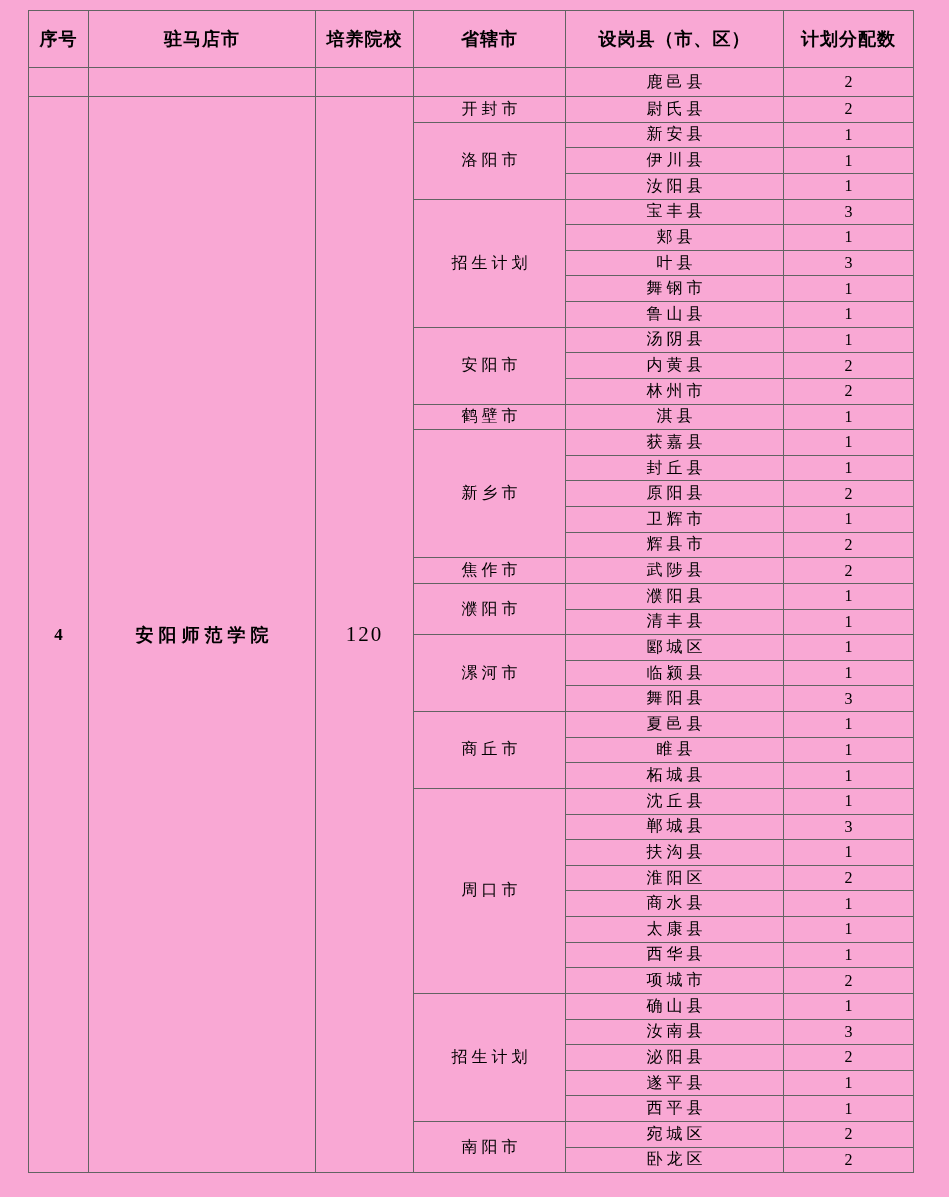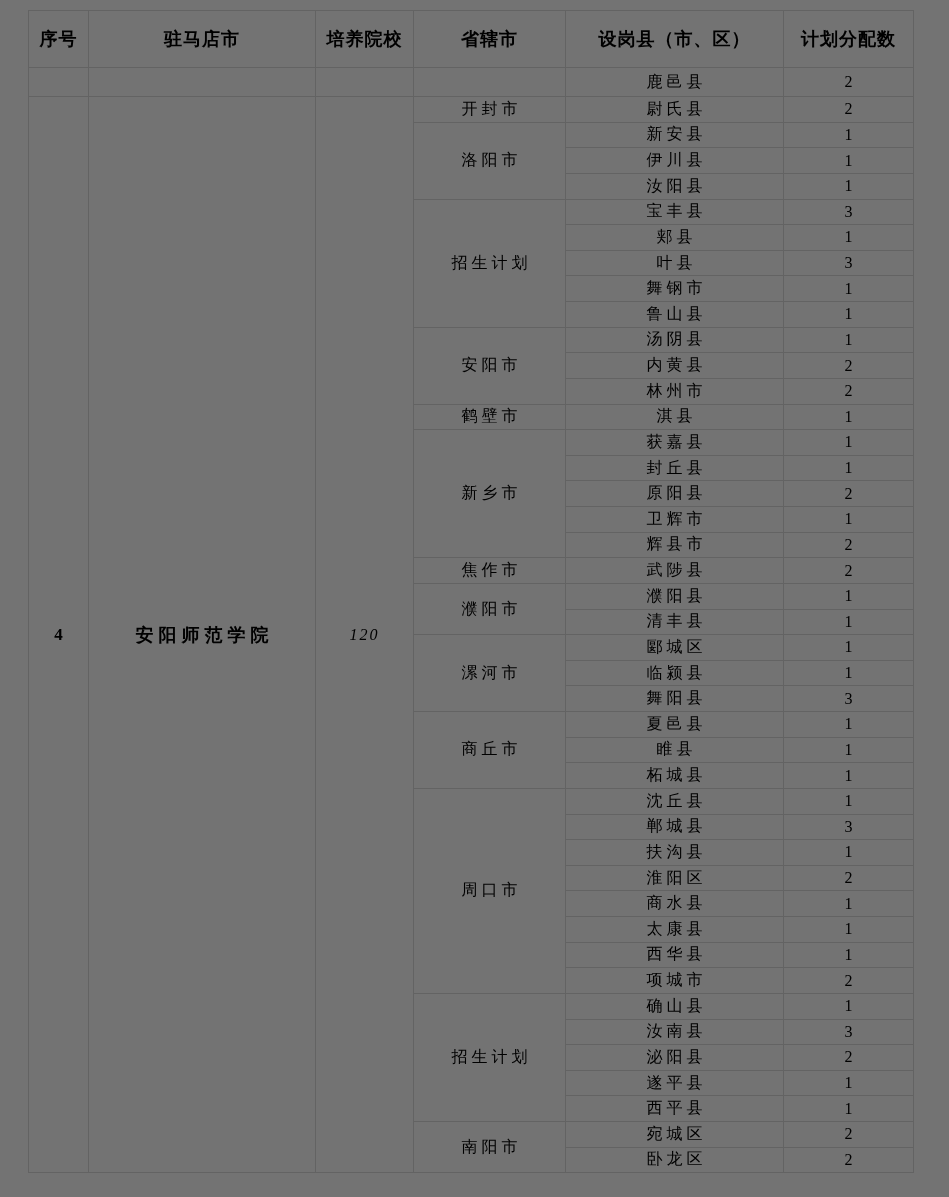--- a/index.html
+++ b/index.html
@@ -8,21 +8,21 @@
     background: #ffffff;
     width: 949px;
     height: 1197px;
     font-family: "Liberation Serif", serif;
     color: #000000;
   }
   .page {
     position: relative;
     width: 949px;
     height: 1197px;
-    background: #737373;
+    background: #f9a8d4;
     overflow: hidden;
   }
   table.alloc {
     position: absolute;
     left: 28px;
     top: 10px;
     border-collapse: collapse;
     table-layout: fixed;
     width: 885px;
   }
@@ -62,24 +62,23 @@
     font-family: "Liberation Serif", serif;
   }
   td.inst {
     font-size: 18px;
     font-weight: bold;
     letter-spacing: 5px;
     text-indent: 5px;
     margin-top: 7px;
   }
   td.plan {
-    font-size: 16px;
+    font-size: 21px;
     letter-spacing: 2px;
     font-family: "Liberation Serif", serif;
-    font-style: italic;
   }
 </style>
 </head>
 <body>
 
 <div class="page">
   <table class="alloc">
     <colgroup>
       <col style="width:60px">
       <col style="width:227px">

